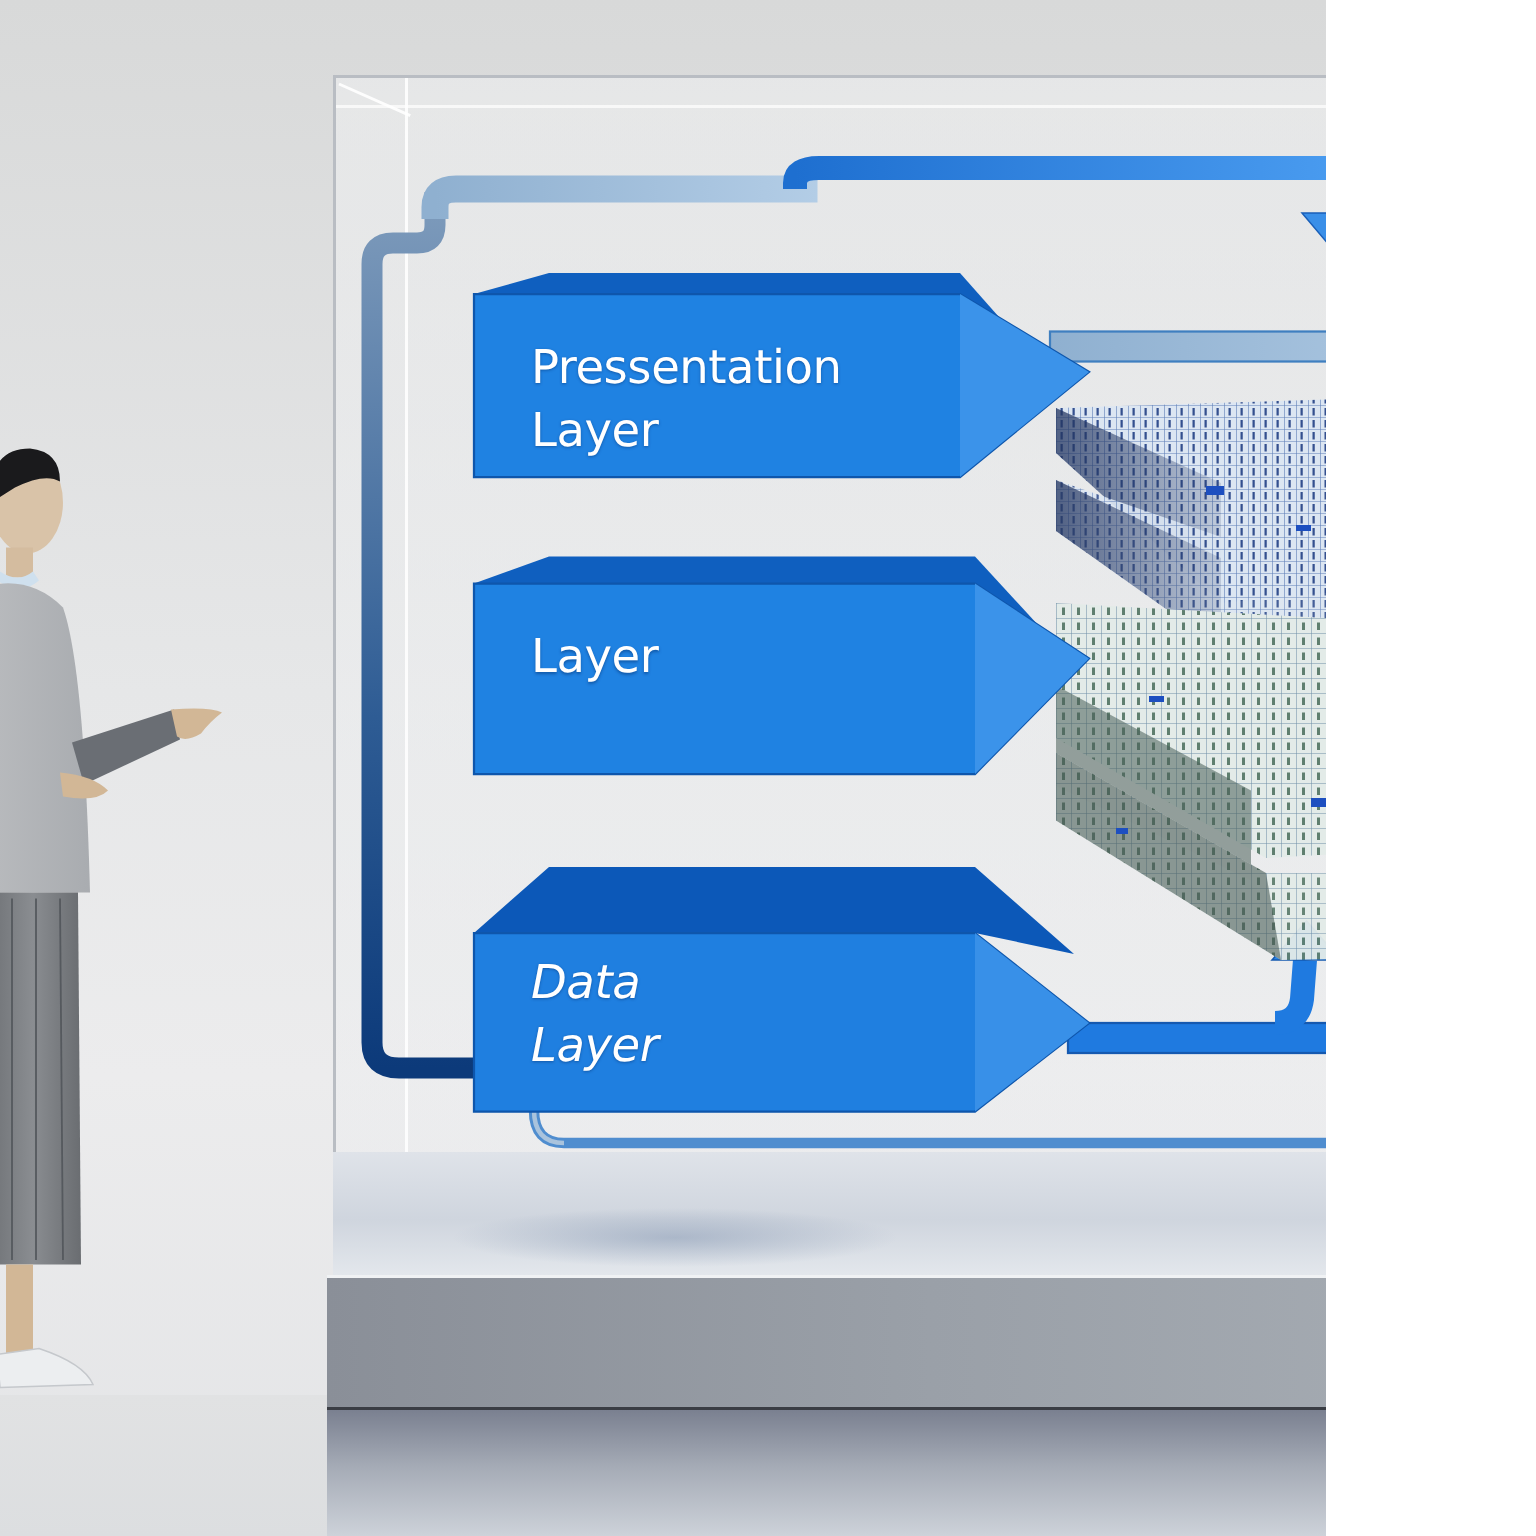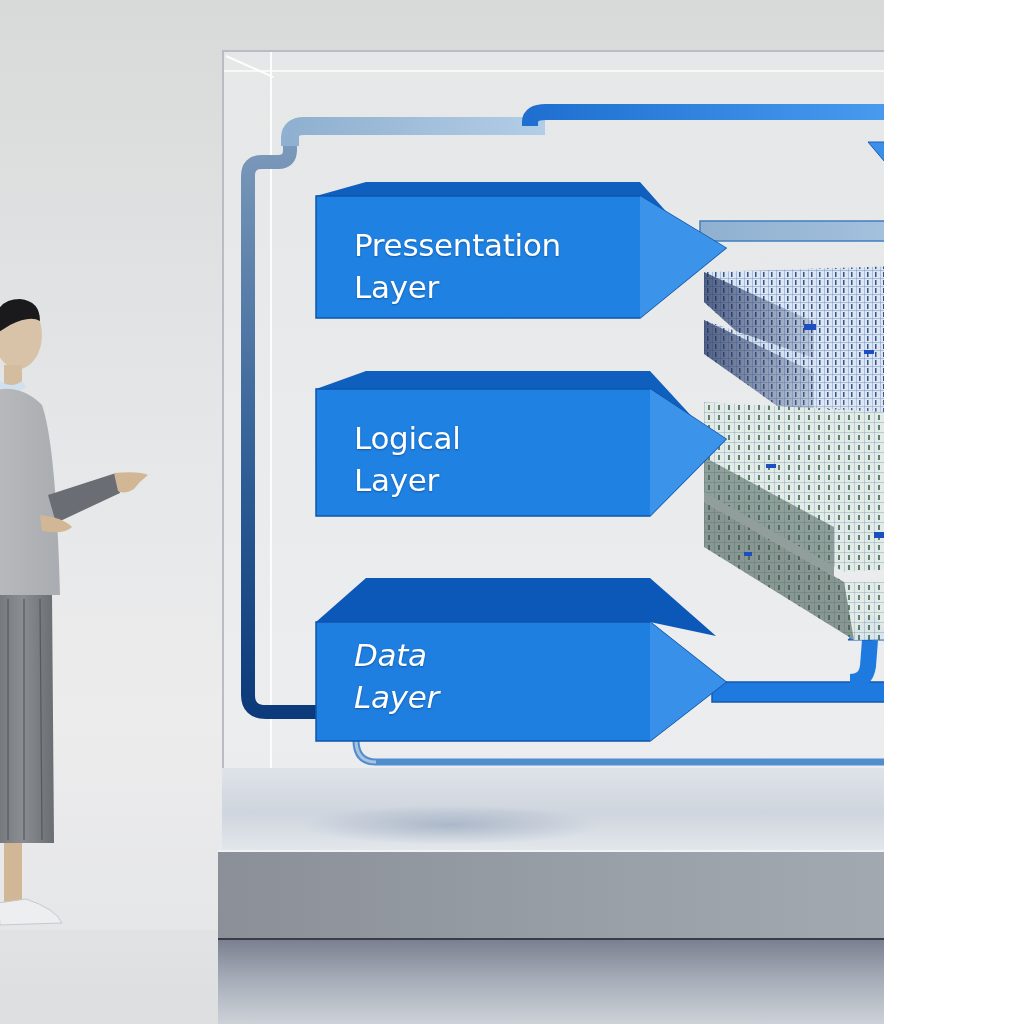--- a/index.html
+++ b/index.html
@@ -193,21 +193,20 @@
     </div>
   </div>
 
   <div class="layer layer-logical">
     <svg width="420" height="150" viewBox="0 0 420 150">
       <polygon points="0,18 50,0 334,0 380,50" fill="#0f5fbf"></polygon>
       <polygon points="0,18 334,18 410,68 334,145 0,145" fill="#1f82e2" stroke="#0e56ac" stroke-width="1.5"></polygon>
       <polygon points="334,18 410,68 334,145" fill="#3b93ea"></polygon>
     </svg>
     <div class="layer-label">
-      <div>Logical</div>
       <div>Layer</div>
     </div>
   </div>
 
   <div class="layer layer-data">
     <svg width="420" height="170" viewBox="0 0 420 170">
       <polygon points="0,46 50,2 334,2 400,60 334,46" fill="#0c58b8"></polygon>
       <polygon points="0,46 334,46 410,106 334,165 0,165" fill="#1f7fe0" stroke="#0e56ac" stroke-width="1.5"></polygon>
       <polygon points="334,46 410,106 334,165" fill="#3890e8"></polygon>
     </svg>

